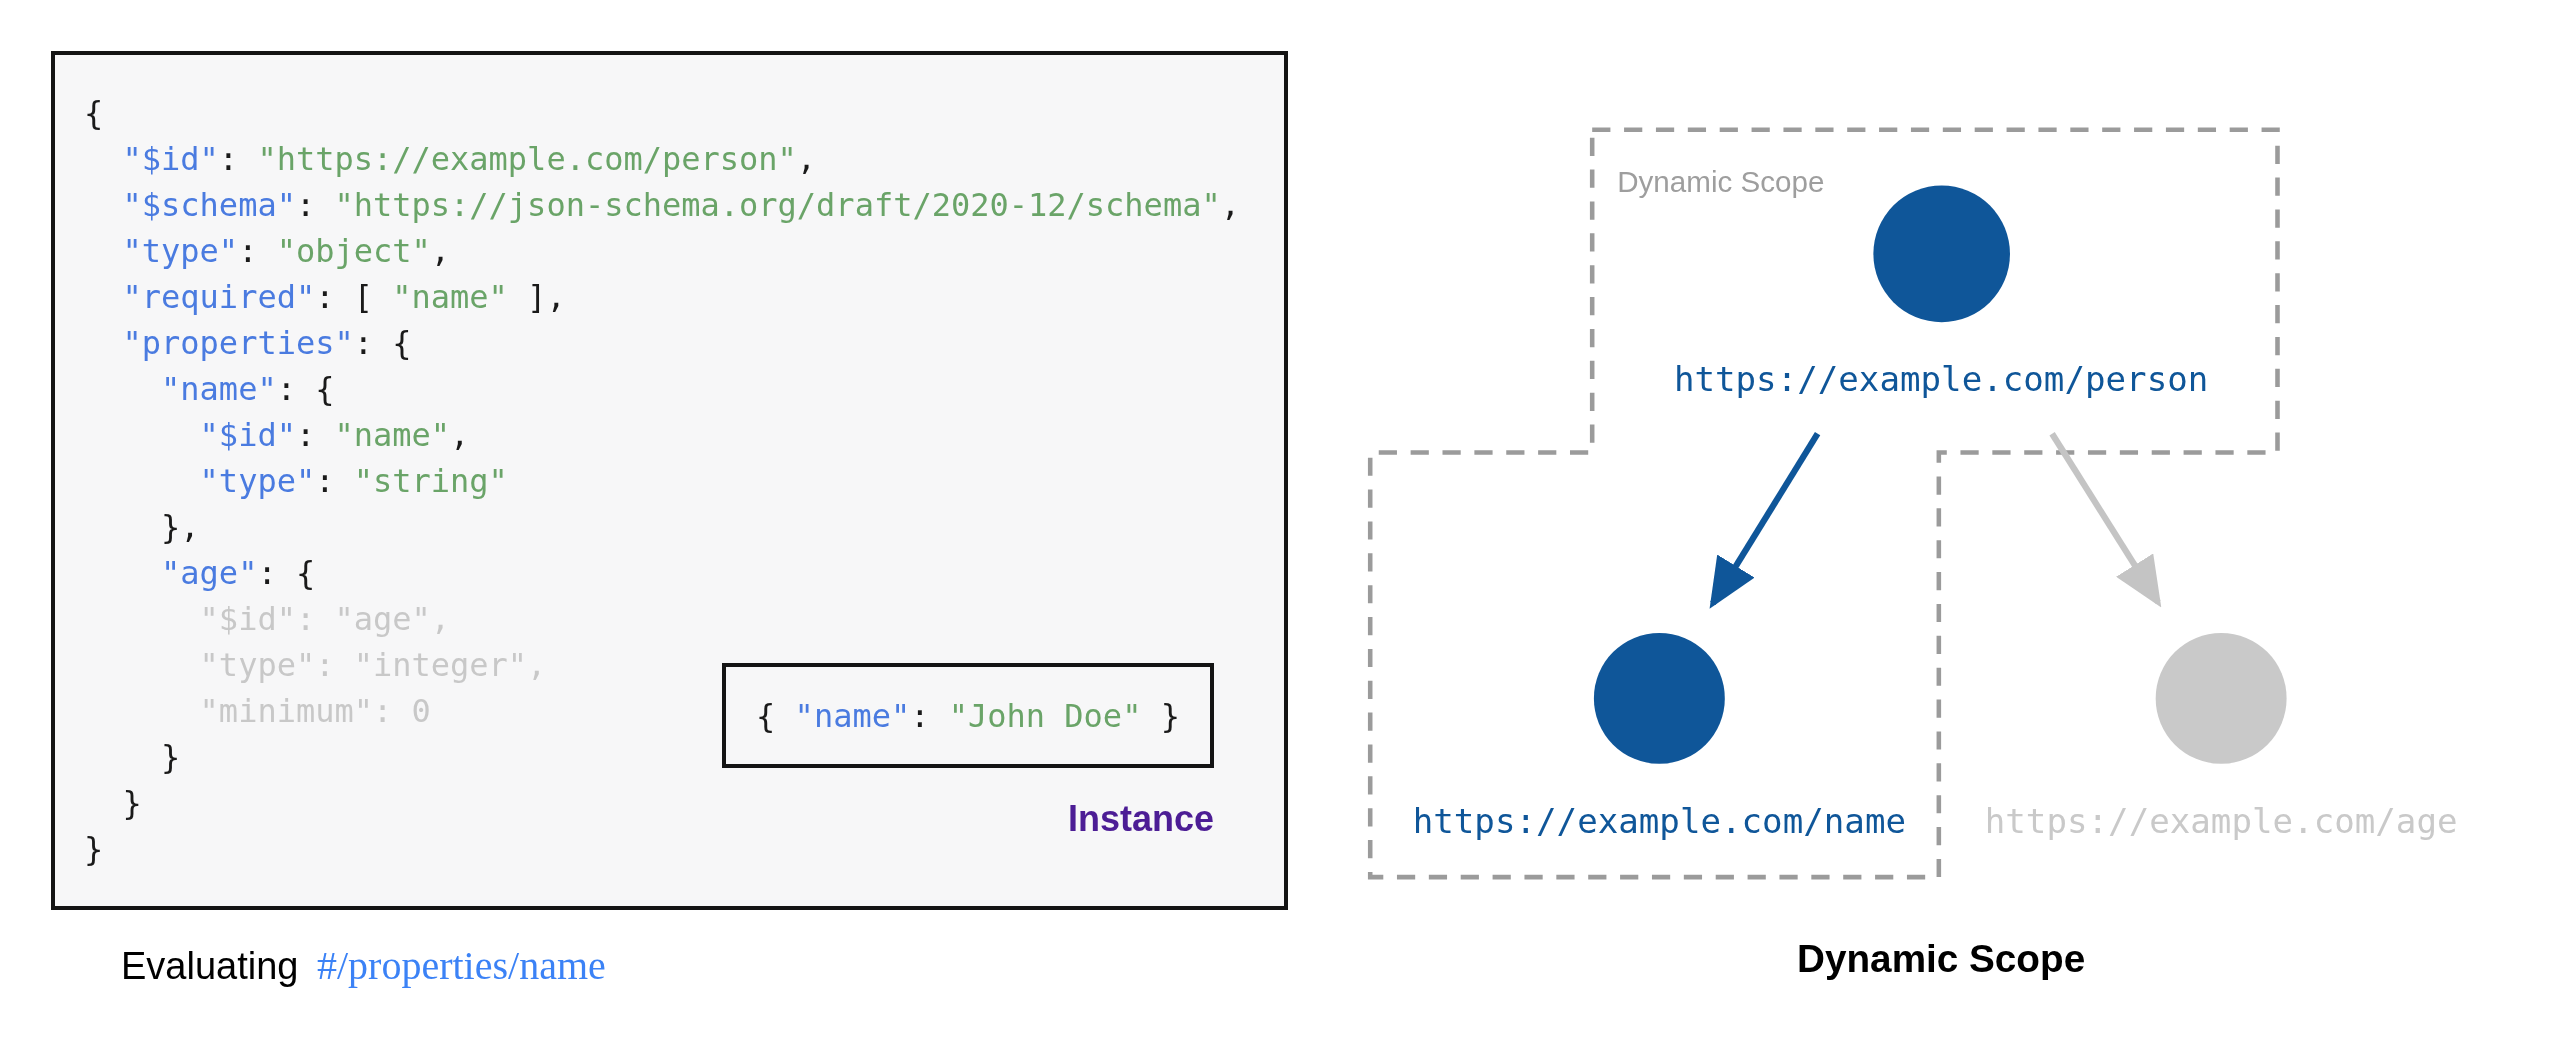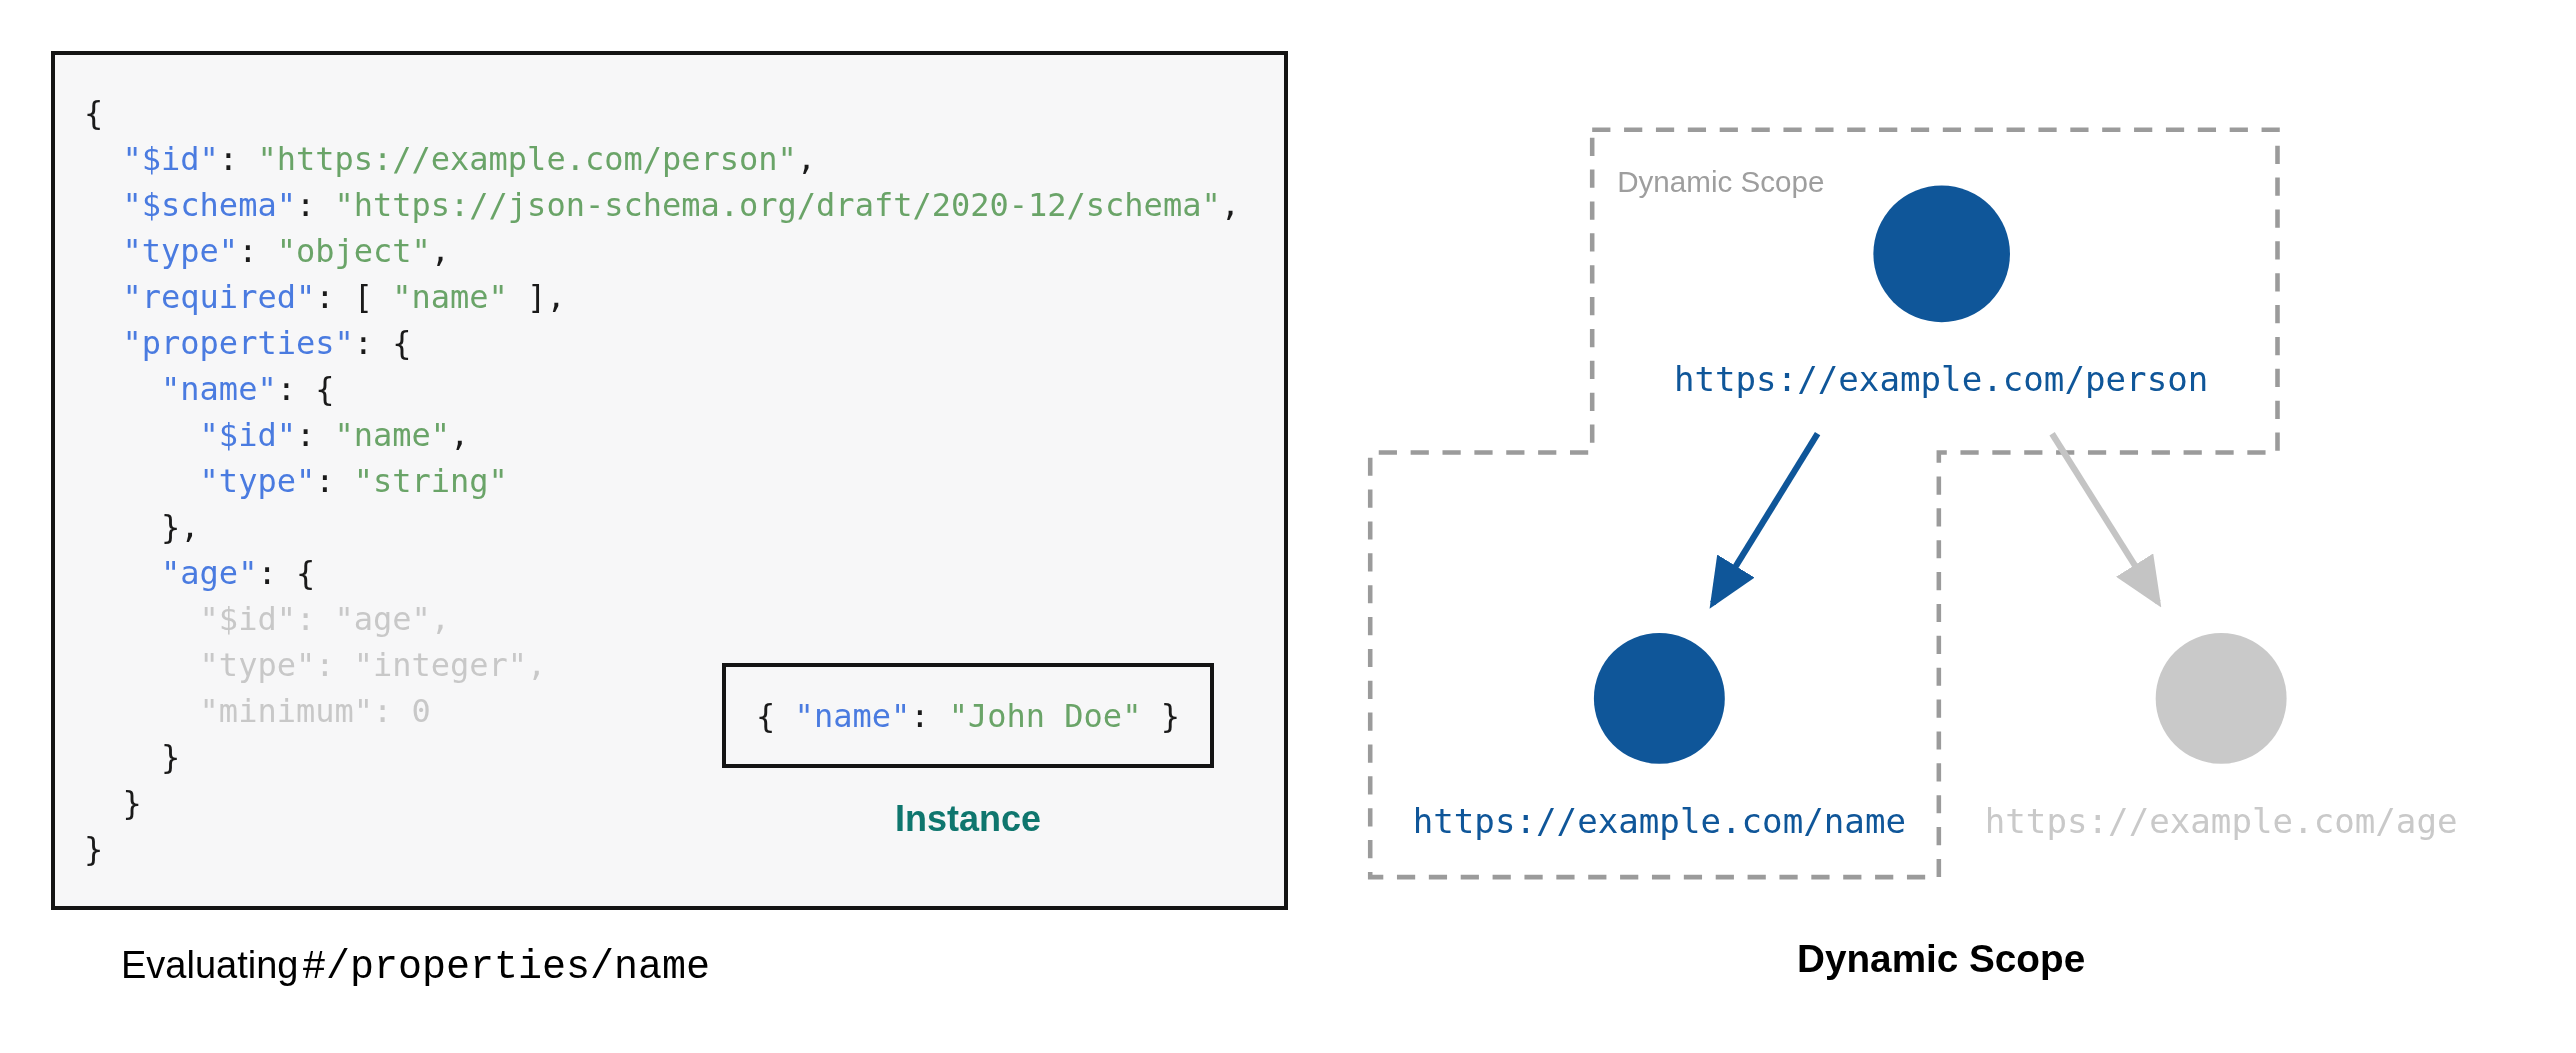--- a/index.html
+++ b/index.html
@@ -57,43 +57,43 @@
     justify-content: center;
     font-family: "DejaVu Sans Mono", monospace;
     font-size: 32px;
     white-space: pre;
   }
   .instance-label {
     position: absolute;
     left: 667px;
     top: 743px;
     width: 492px;
-    text-align: center;
+    text-align: right;
     font-weight: bold;
     font-size: 36px;
-    color: #0f766e;
+    color: #4c1d95;
   }
 
   .left-caption {
     position: absolute;
     left: 121px;
     top: 946px;
     white-space: nowrap;
     line-height: 1;
   }
   .cap-bold {
     font-weight: normal;
     font-size: 38px;
     color: #000000;
   }
   .cap-mono {
-    font-family: Liberation Mono, monospace;
+    font-family: Liberation Serif, serif;
     font-size: 40px;
-    margin-left: 1px;
-    color: #000000;
+    margin-left: 16px;
+    color: #3b82f6;
   }
 
   
   .scope-svg {
     position: absolute;
     left: 1288px;
     top: 0;
     width: 1288px;
     height: 1053px;
   }

